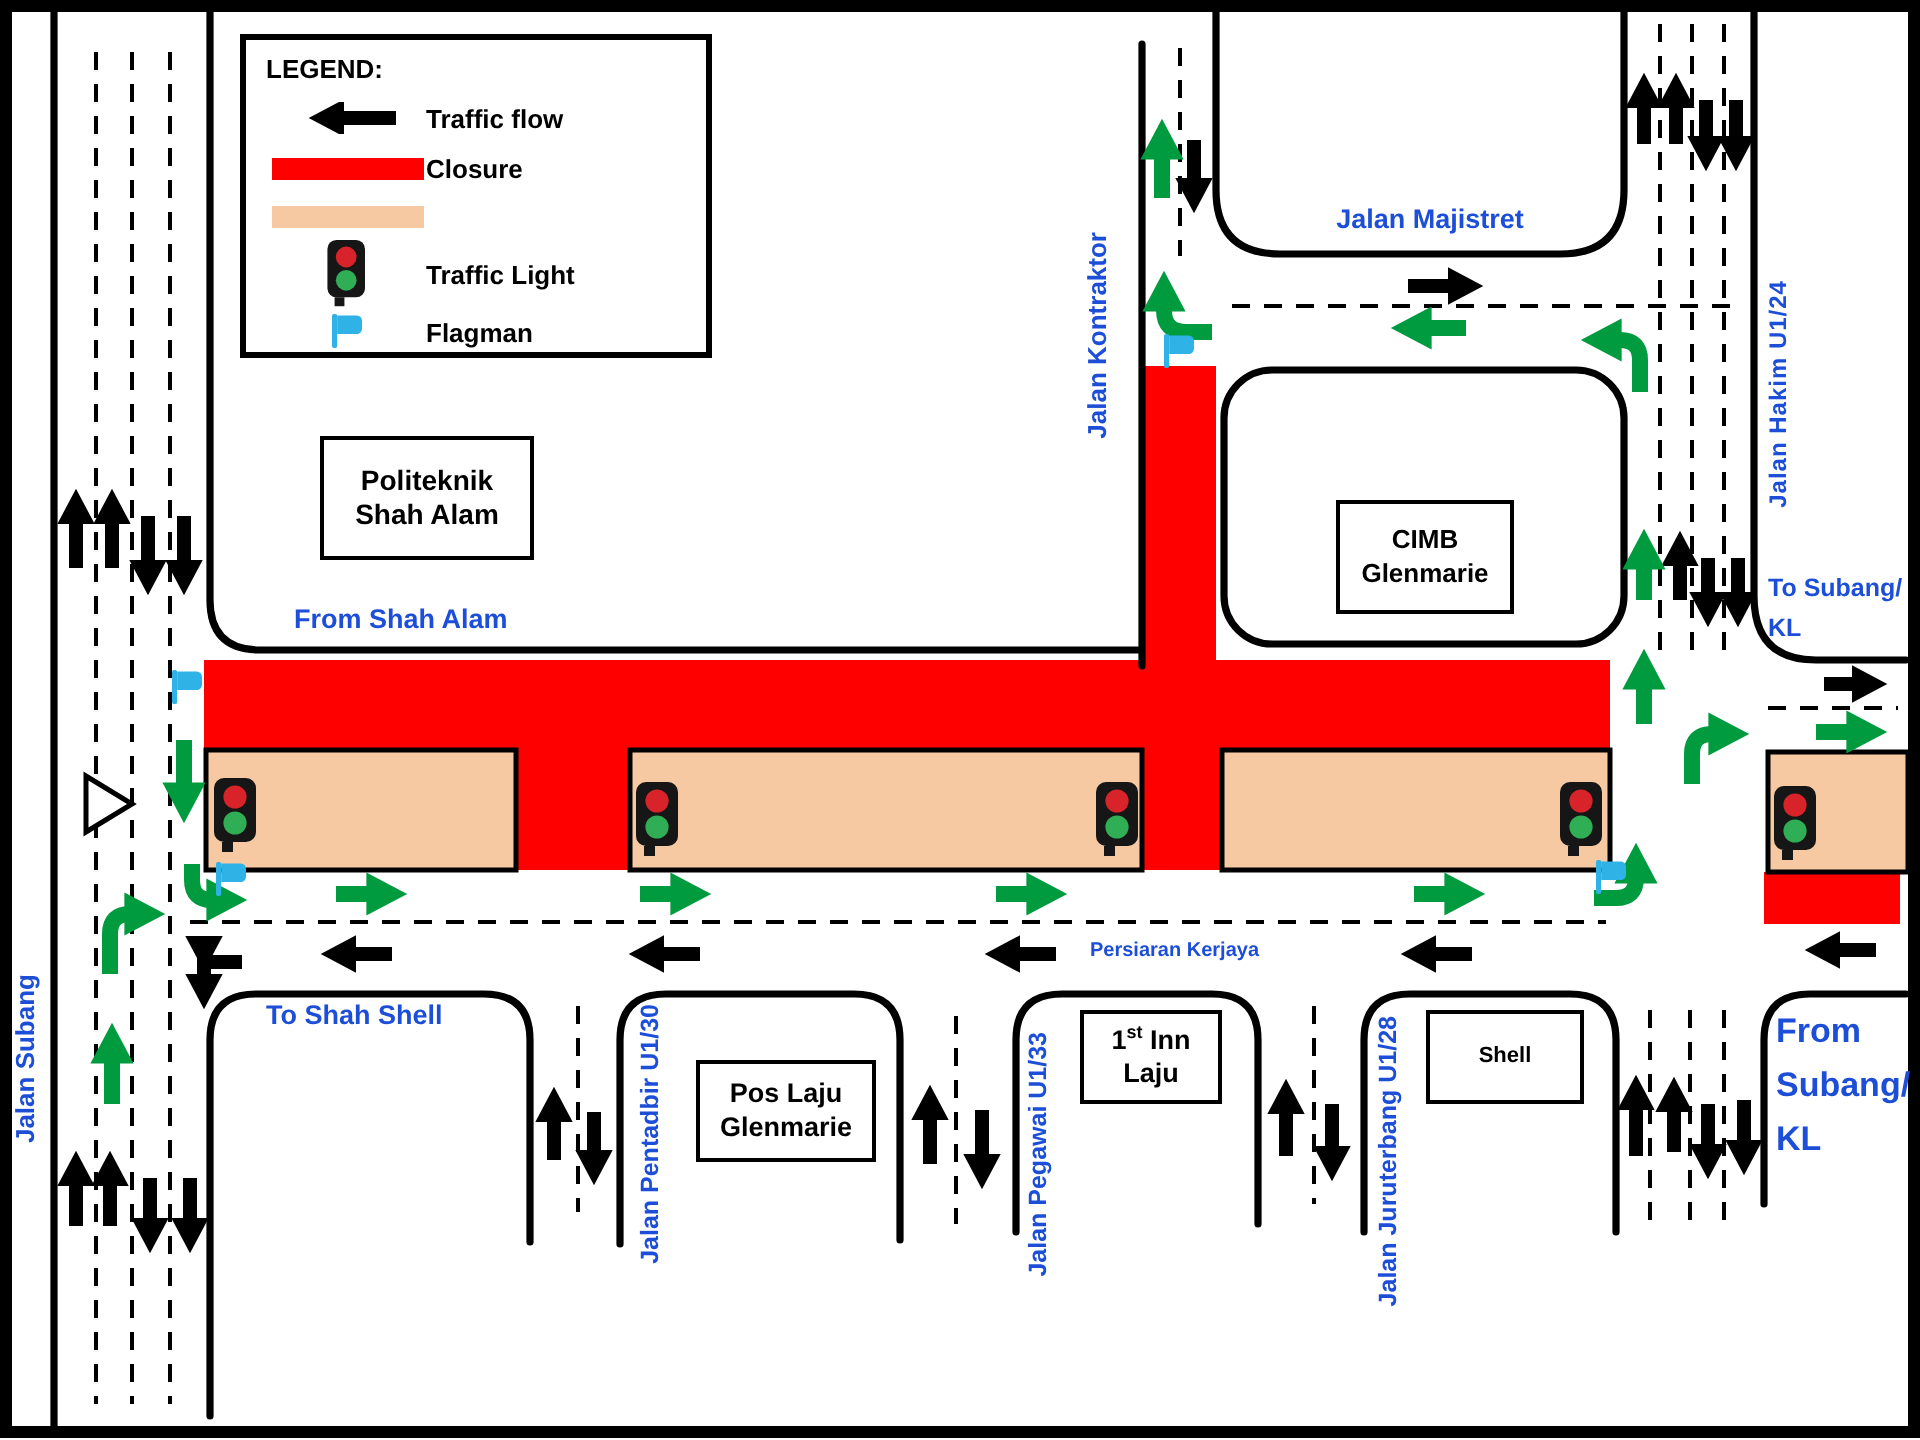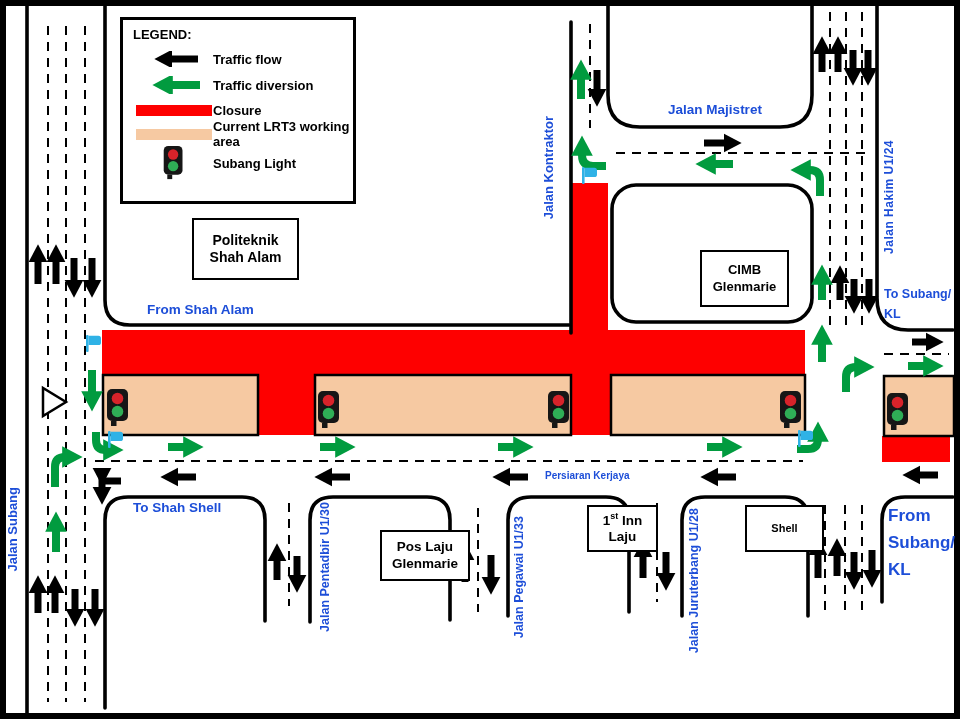--- a/index.html
+++ b/index.html
@@ -8,23 +8,23 @@
   #map-svg{position:absolute;left:0;top:0;width:960px;height:720px;}
   .road{stroke:#000;stroke-width:3.6;fill:none;stroke-linecap:round;}
   .lane{stroke:#000;stroke-width:2;fill:none;stroke-dasharray:9 7;}
   .fb{stroke:var(--traffic_flow_black,#000);stroke-width:7;fill:none;stroke-linecap:butt;stroke-linejoin:round;}
   .fg{stroke:var(--diversion_green,#019b3f);stroke-width:8;fill:none;stroke-linecap:butt;stroke-linejoin:round;}
   .closure{fill:var(--closure_red,#fe0000);}
   .work{fill:var(--working_area_peach,#f6c9a2);stroke:#000;stroke-width:2.5;}
   .lbl{position:absolute;font-weight:700;color:#1d4ed8;white-space:nowrap;}
   .vlabel{writing-mode:vertical-rl;transform:rotate(180deg);}
   .bbox{position:absolute;border:2px solid #000;background:#fff;display:flex;flex-direction:column;
-        align-items:center;justify-content:center;font-weight:700;text-align:center;line-height:1.25;margin-left:32px;}
+        align-items:center;justify-content:center;font-weight:700;text-align:center;line-height:1.25;}
   
-  #legend{position:absolute;left:120px;top:17px;width:236px;height:187px;border:3px solid #000;background:#fff;box-sizing:border-box;}
+  #legend{position:absolute;left:120px;top:17px;width:236px;height:162px;border:3px solid #000;background:#fff;box-sizing:border-box;}
   #legend .ltitle{font-weight:700;font-size:13px;margin:7px 0 4px 10px;}
   .lrow{display:flex;align-items:center;margin-left:12px;}
   .licon{width:78px;display:flex;align-items:center;justify-content:center;flex:0 0 78px;}
   .llabel{font-size:13px;font-weight:700;}
   .bar{width:76px;height:11px;}
   sup{font-size:9px;}
 </style>
 </head>
 <body>
 
@@ -162,63 +162,62 @@
   <div id="legend">
     <div class="ltitle">LEGEND:</div>
     <div class="lrow" style="height:26px">
       <span class="licon">
         <svg width="64" height="16">
             <line x1="56" y1="8" x2="26" y2="8" class="fb" marker-end="url(#mB)"></line>
           </svg>
       </span>
       <span class="llabel">Traffic flow</span>
     </div>
-    <div class="lrow" style="height:26px">
-      <span class="licon">
-        <svg width="64" height="18">
-            <line x1="58" y1="9" x2="26" y2="9" class="fg" marker-end="url(#mG)"></line>
-          </svg>
-      </span>
-      <span class="llabel">Traffic diversion</span>
-    </div>
     <div class="lrow" style="height:24px">
       <span class="licon">
           <span class="bar" style="background:var(--closure_red,#fe0000)"></span>
         </span>
       <span class="llabel">Closure</span>
     </div>
     <div class="lrow" style="height:24px">
       <span class="licon">
           <span class="bar" style="background:var(--working_area_peach,#f6c9a2)"></span>
         </span>
-      <span class="llabel">Current LRT3 working area</span>
     </div>
     <div class="lrow" style="height:34px">
       <span class="licon">
         <svg width="22" height="34" viewBox="0 0 23 38">
             <use href="#tlight"></use>
           </svg>
       </span>
-      <span class="llabel">Subang Light</span>
+      <span class="llabel">Traffic Light</span>
+    </div>
+    <div class="lrow" style="height:24px">
+      <span class="licon">
+        <svg width="16" height="18" viewBox="0 0 16 18">
+            <use href="#flag"></use>
+          </svg>
+      </span>
+      <span class="llabel">Flagman</span>
     </div>
   </div>
 
   <div class="bbox" style="left:160px;top:218px;width:103px;height:58px;font-size:14px">
     <span>Politeknik</span>
     <span>Shah Alam</span>
   </div>
   <div class="bbox" style="left:668px;top:250px;width:85px;height:53px;font-size:13px">
     <span>CIMB</span>
     <span>Glenmarie</span>
   </div>
   <div class="bbox" style="left:348px;top:530px;width:86px;height:47px;font-size:13.5px">
     <span>Pos Laju</span>
     <span>Glenmarie</span>
   </div>
-  <div class="bbox" style="left:555px;top:505px;width:67px;height:43px;font-size:13.5px">
+  <div class="bbox" style="left:540px;top:505px;width:67px;height:43px;font-size:13.5px">
     <span><span>1</span><sup>st</sup><span> Inn</span></span>
     <span>Laju</span>
   </div>
   <div class="bbox" style="left:713px;top:505px;width:75px;height:43px;font-size:11px">
     <span>Shell</span>
   </div>
 
   <div class="lbl vlabel" style="left:5px;top:487px;font-size:13px">Jalan Subang</div>
   <div class="lbl vlabel" style="left:541px;top:116px;font-size:13px">Jalan Kontraktor</div>
   <div class="lbl" style="left:655px;top:102px;width:120px;text-align:center;font-size:13.5px">Jalan Majistret</div>

